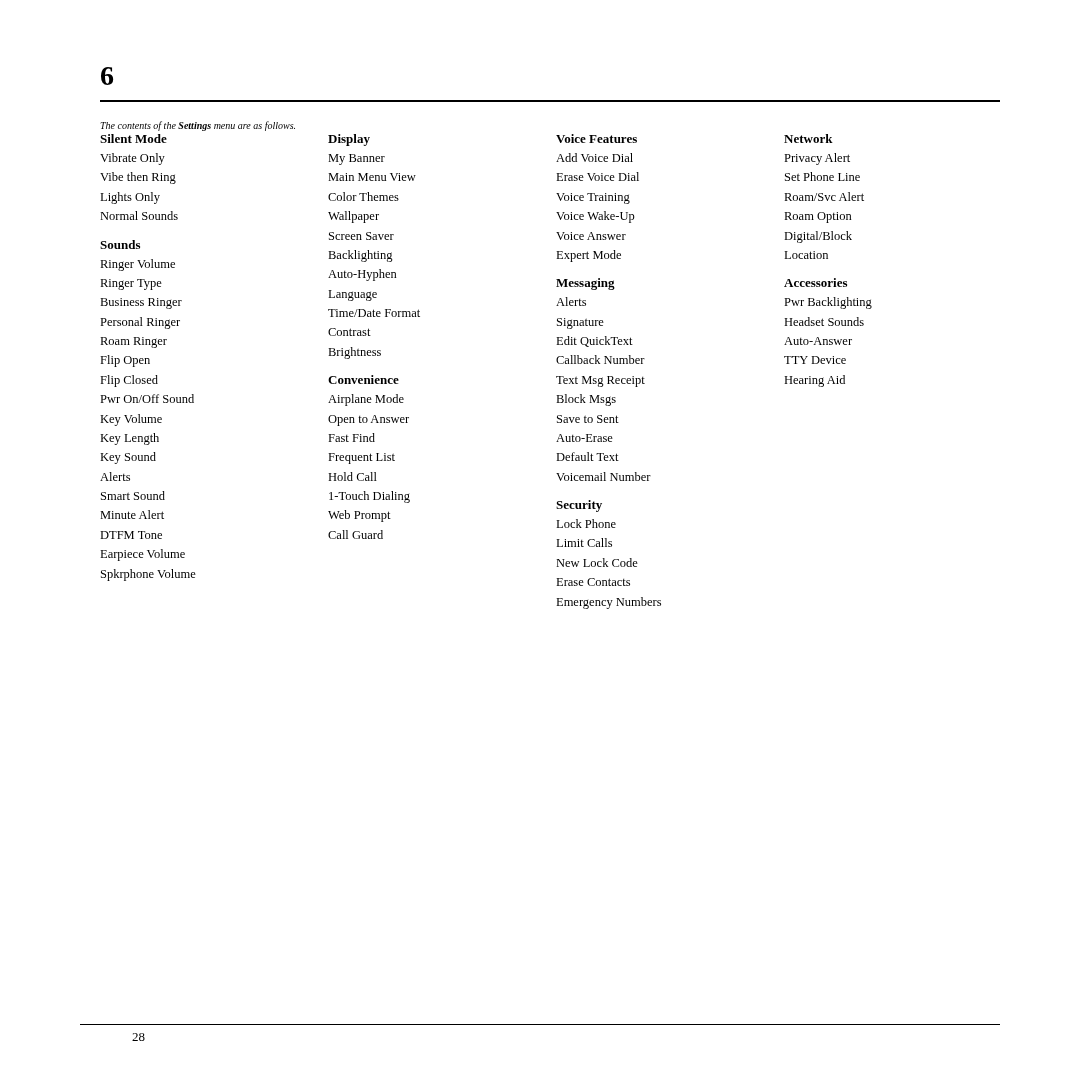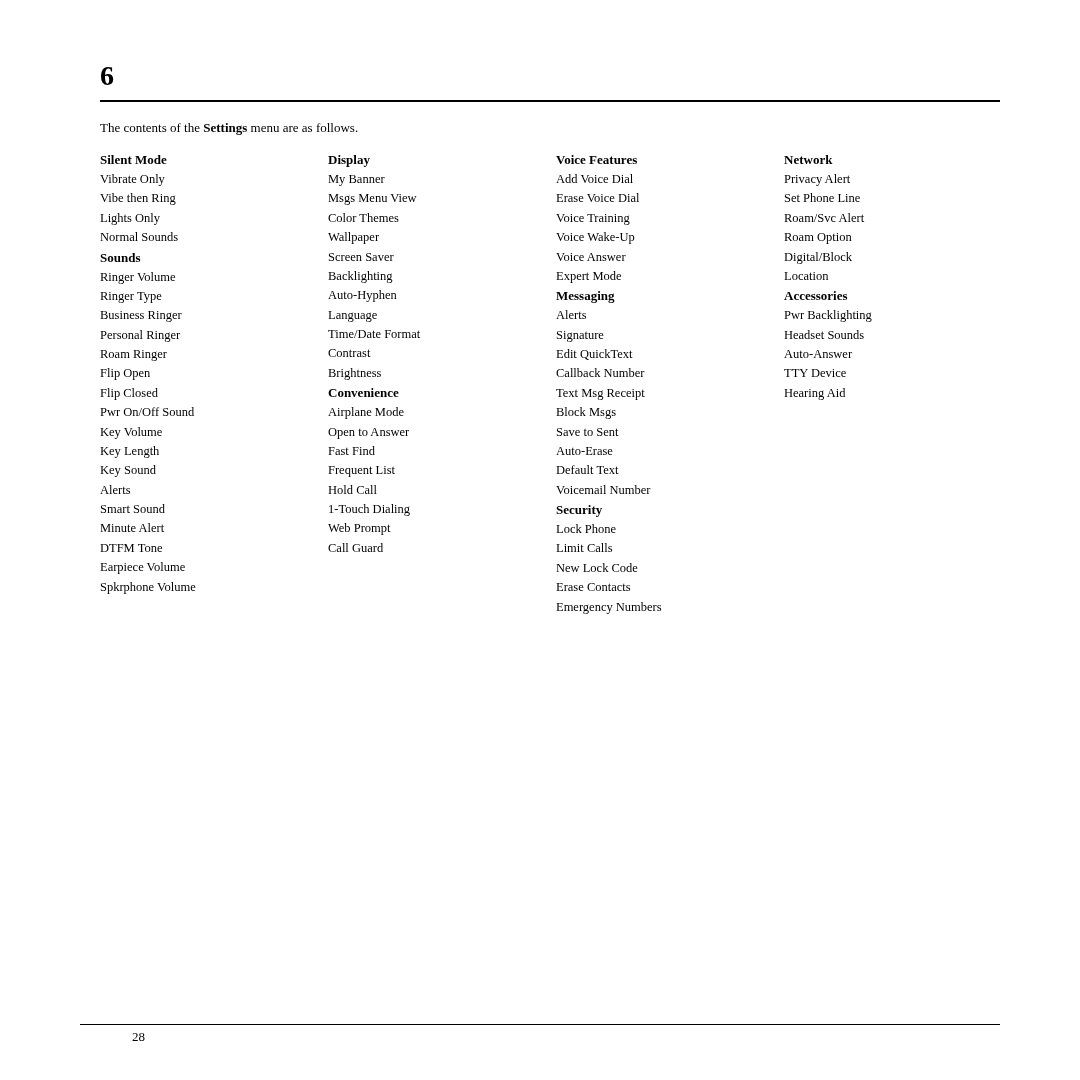--- a/index.html
+++ b/index.html
@@ -34,40 +34,41 @@
       letter-spacing: 2px;
       text-transform: uppercase;
       font-variant: small-caps;
     }
     .header-rule {
       border: none;
       border-top: 2px solid #000;
       margin: 8px 0 18px 0;
     }
     .intro-text {
-      font-size: 13px;
-      margin-bottom: 16px;
+      font-size: 10px;
+      margin-bottom: 0;
+      font-style: italic;
     }
     .intro-text strong {
       font-weight: bold;
     }
     .columns {
       display: flex;
       gap: 12px;
       align-items: flex-start;
       font-family: Liberation Serif, serif;
     }
     .column {
       flex: 1;
       padding-right: 10px;
     }
     .section-header {
       font-weight: bold;
       font-size: 13px;
-      margin-top: 2px;
+      margin-top: 10px;
       margin-bottom: 2px;
     }
     .section-header:first-child {
       margin-top: 0;
     }
     .menu-item {
       font-size: 12.5px;
       line-height: 1.55;
       color: #000;
     }
@@ -126,21 +127,21 @@
       <div class="menu-item">Smart Sound</div>
       <div class="menu-item">Minute Alert</div>
       <div class="menu-item">DTFM Tone</div>
       <div class="menu-item">Earpiece Volume</div>
       <div class="menu-item">Spkrphone Volume</div>
     </div>
 
     <div class="column">
       <div class="section-header">Display</div>
       <div class="menu-item">My Banner</div>
-      <div class="menu-item">Msgs Menu View</div>
+      <div class="menu-item">Main Menu View</div>
       <div class="menu-item">Color Themes</div>
       <div class="menu-item">Wallpaper</div>
       <div class="menu-item">Screen Saver</div>
       <div class="menu-item">Backlighting</div>
       <div class="menu-item">Auto-Hyphen</div>
       <div class="menu-item">Language</div>
       <div class="menu-item">Time/Date Format</div>
       <div class="menu-item">Contrast</div>
       <div class="menu-item">Brightness</div>
 

